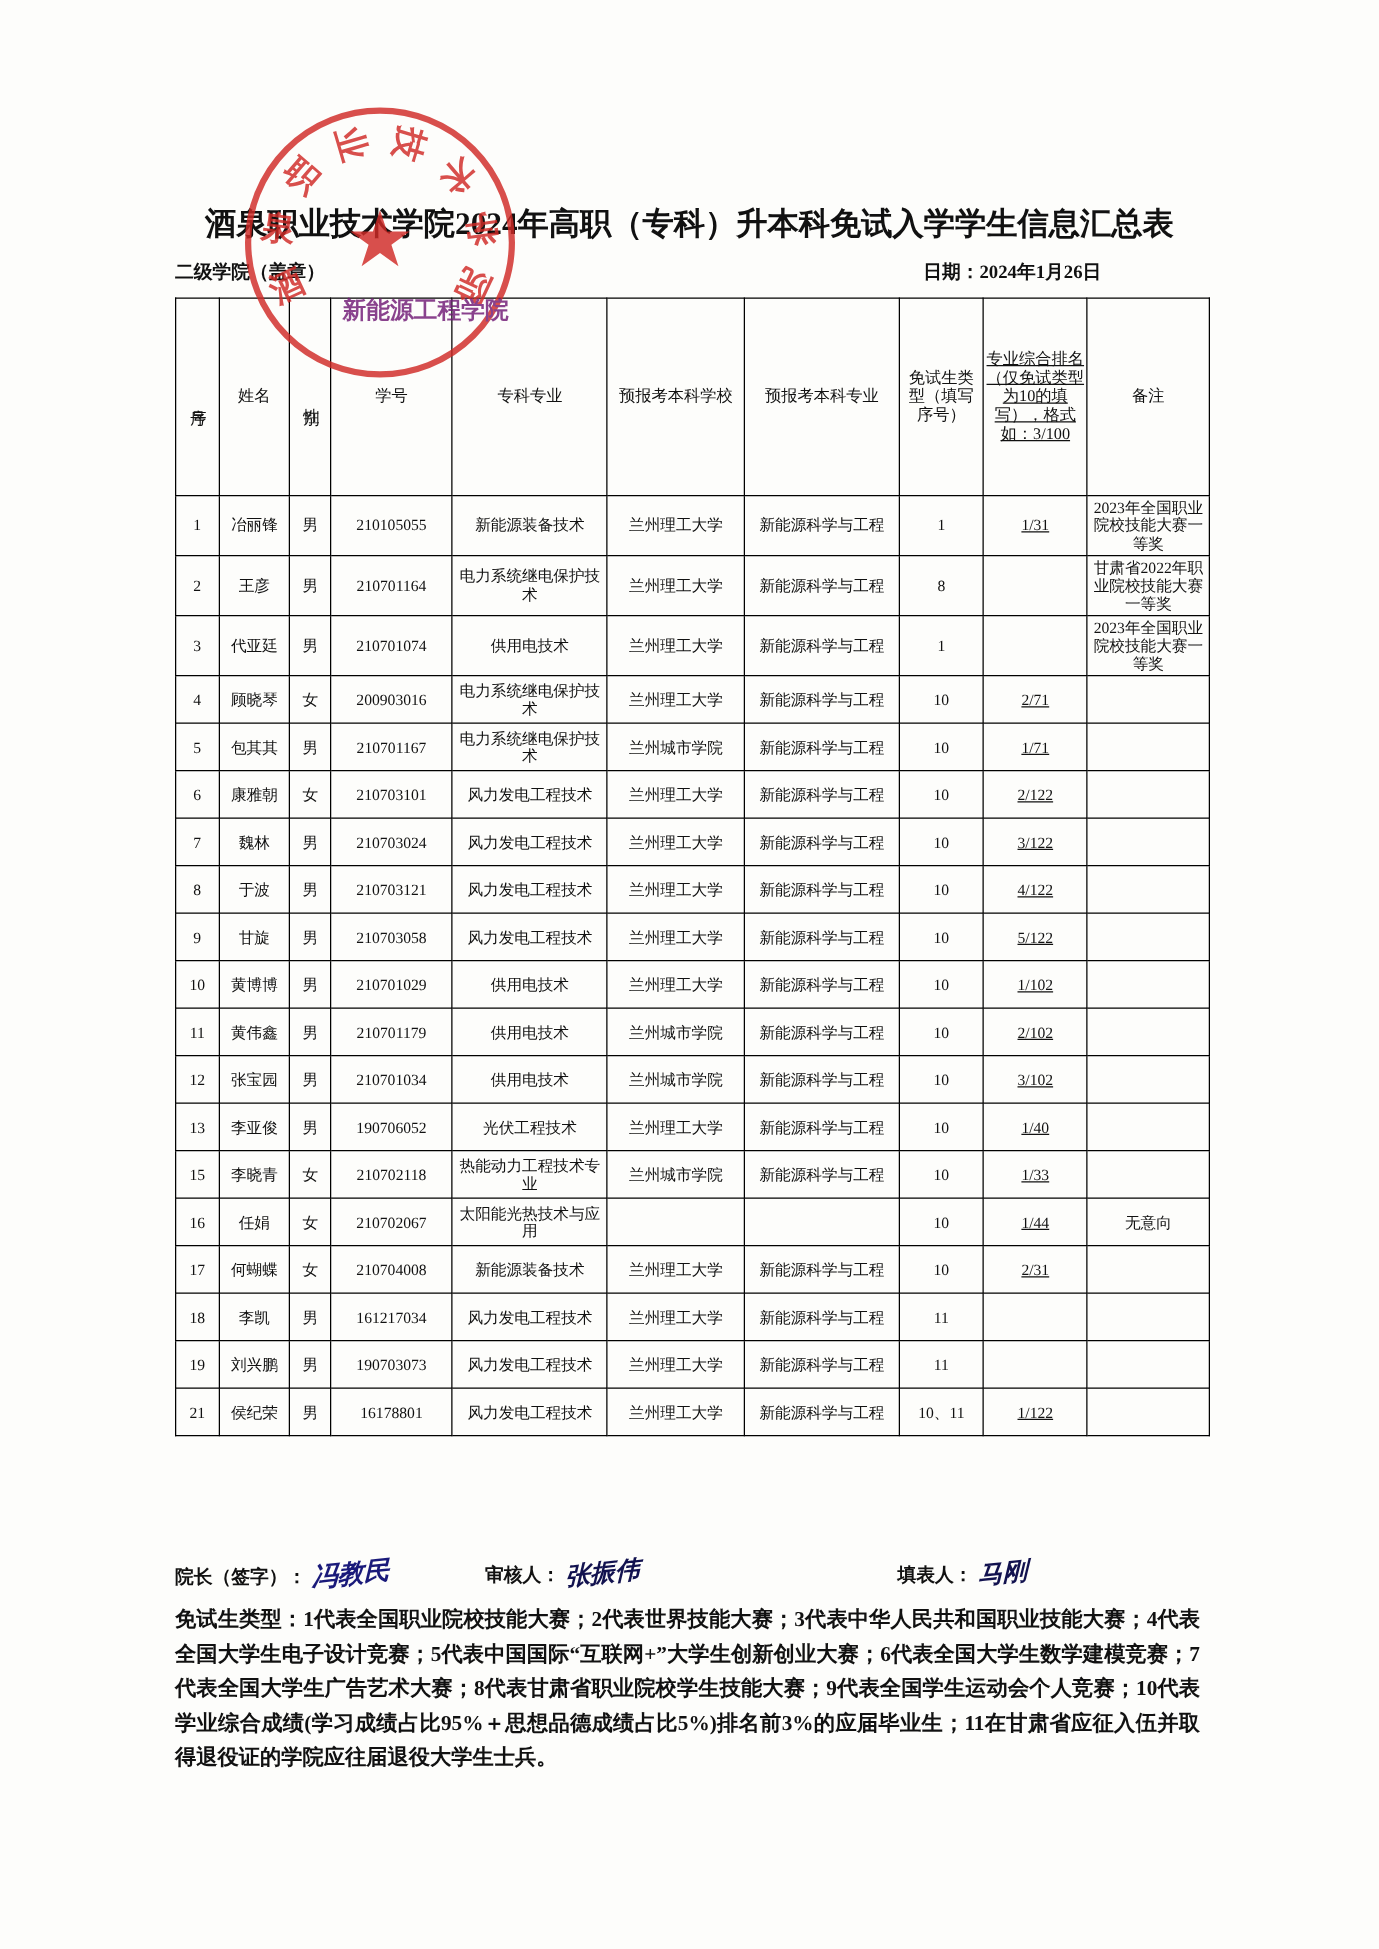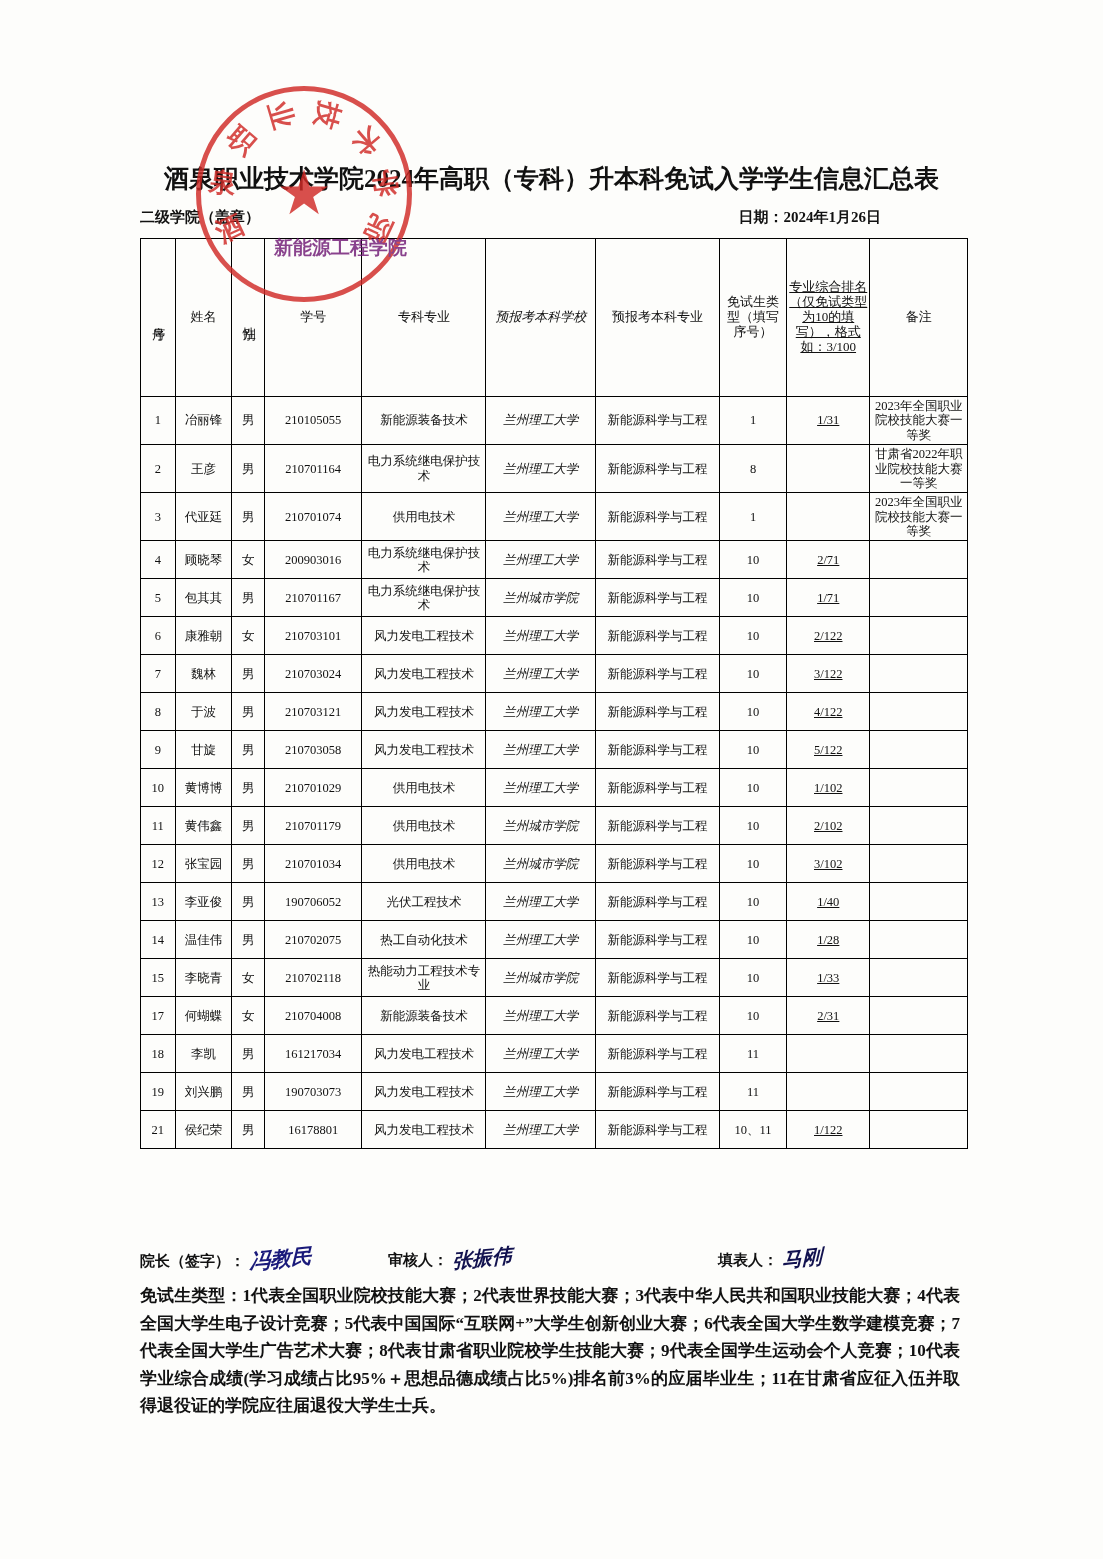--- a/index.html
+++ b/index.html
@@ -63,21 +63,21 @@
   table.main thead th {
     font-size: 13px;
     height: 158px;
   }
   table.main tbody td { height: 38px; }
   .c-idx   { width: 34px; }
   .c-name  { width: 56px; }
   .c-sex   { width: 32px; }
   .c-sid   { width: 96px; }
   .c-major { width: 122px; }
-  .c-school{ width: 108px; font-style: italic; }
+  .c-school{ width: 108px; }
   .c-tmajor{ width: 122px; }
   .c-type  { width: 66px; }
   .c-rank  { width: 82px; text-decoration: underline; }
   .c-note  { width: 96px; }
 
   th.vert {
     writing-mode: vertical-rl;
     text-orientation: upright;
     letter-spacing: 2px;
     white-space: nowrap;
@@ -348,42 +348,42 @@
           <td class="c-sex">男</td>
           <td class="c-sid">190706052</td>
           <td class="c-major">光伏工程技术</td>
           <td class="c-school">兰州理工大学</td>
           <td class="c-tmajor">新能源科学与工程</td>
           <td class="c-type">10</td>
           <td class="c-rank">1/40</td>
           <td class="c-note note-cell"></td>
         </tr>
       <tr>
-          <td class="c-idx">14</td>
-          <td class="c-name">温佳伟</td>
-          <td class="c-sex">男</td>
-          <td class="c-sid">210702075</td>
-          <td class="c-major">热工自动化技术</td>
-          <td class="c-school">兰州理工大学</td>
-          <td class="c-tmajor">新能源科学与工程</td>
-          <td class="c-type">10</td>
-          <td class="c-rank">1/28</td>
-          <td class="c-note note-cell"></td>
-        </tr>
-      <tr>
           <td class="c-idx">15</td>
           <td class="c-name">李晓青</td>
           <td class="c-sex">女</td>
           <td class="c-sid">210702118</td>
           <td class="c-major">热能动力工程技术专业</td>
           <td class="c-school">兰州城市学院</td>
           <td class="c-tmajor">新能源科学与工程</td>
           <td class="c-type">10</td>
           <td class="c-rank">1/33</td>
           <td class="c-note note-cell"></td>
+        </tr>
+      <tr>
+          <td class="c-idx">16</td>
+          <td class="c-name">任娟</td>
+          <td class="c-sex">女</td>
+          <td class="c-sid">210702067</td>
+          <td class="c-major">太阳能光热技术与应用</td>
+          <td class="c-school"></td>
+          <td class="c-tmajor"></td>
+          <td class="c-type">10</td>
+          <td class="c-rank">1/44</td>
+          <td class="c-note note-cell">无意向</td>
         </tr>
       <tr>
           <td class="c-idx">17</td>
           <td class="c-name">何蝴蝶</td>
           <td class="c-sex">女</td>
           <td class="c-sid">210704008</td>
           <td class="c-major">新能源装备技术</td>
           <td class="c-school">兰州理工大学</td>
           <td class="c-tmajor">新能源科学与工程</td>
           <td class="c-type">10</td>

